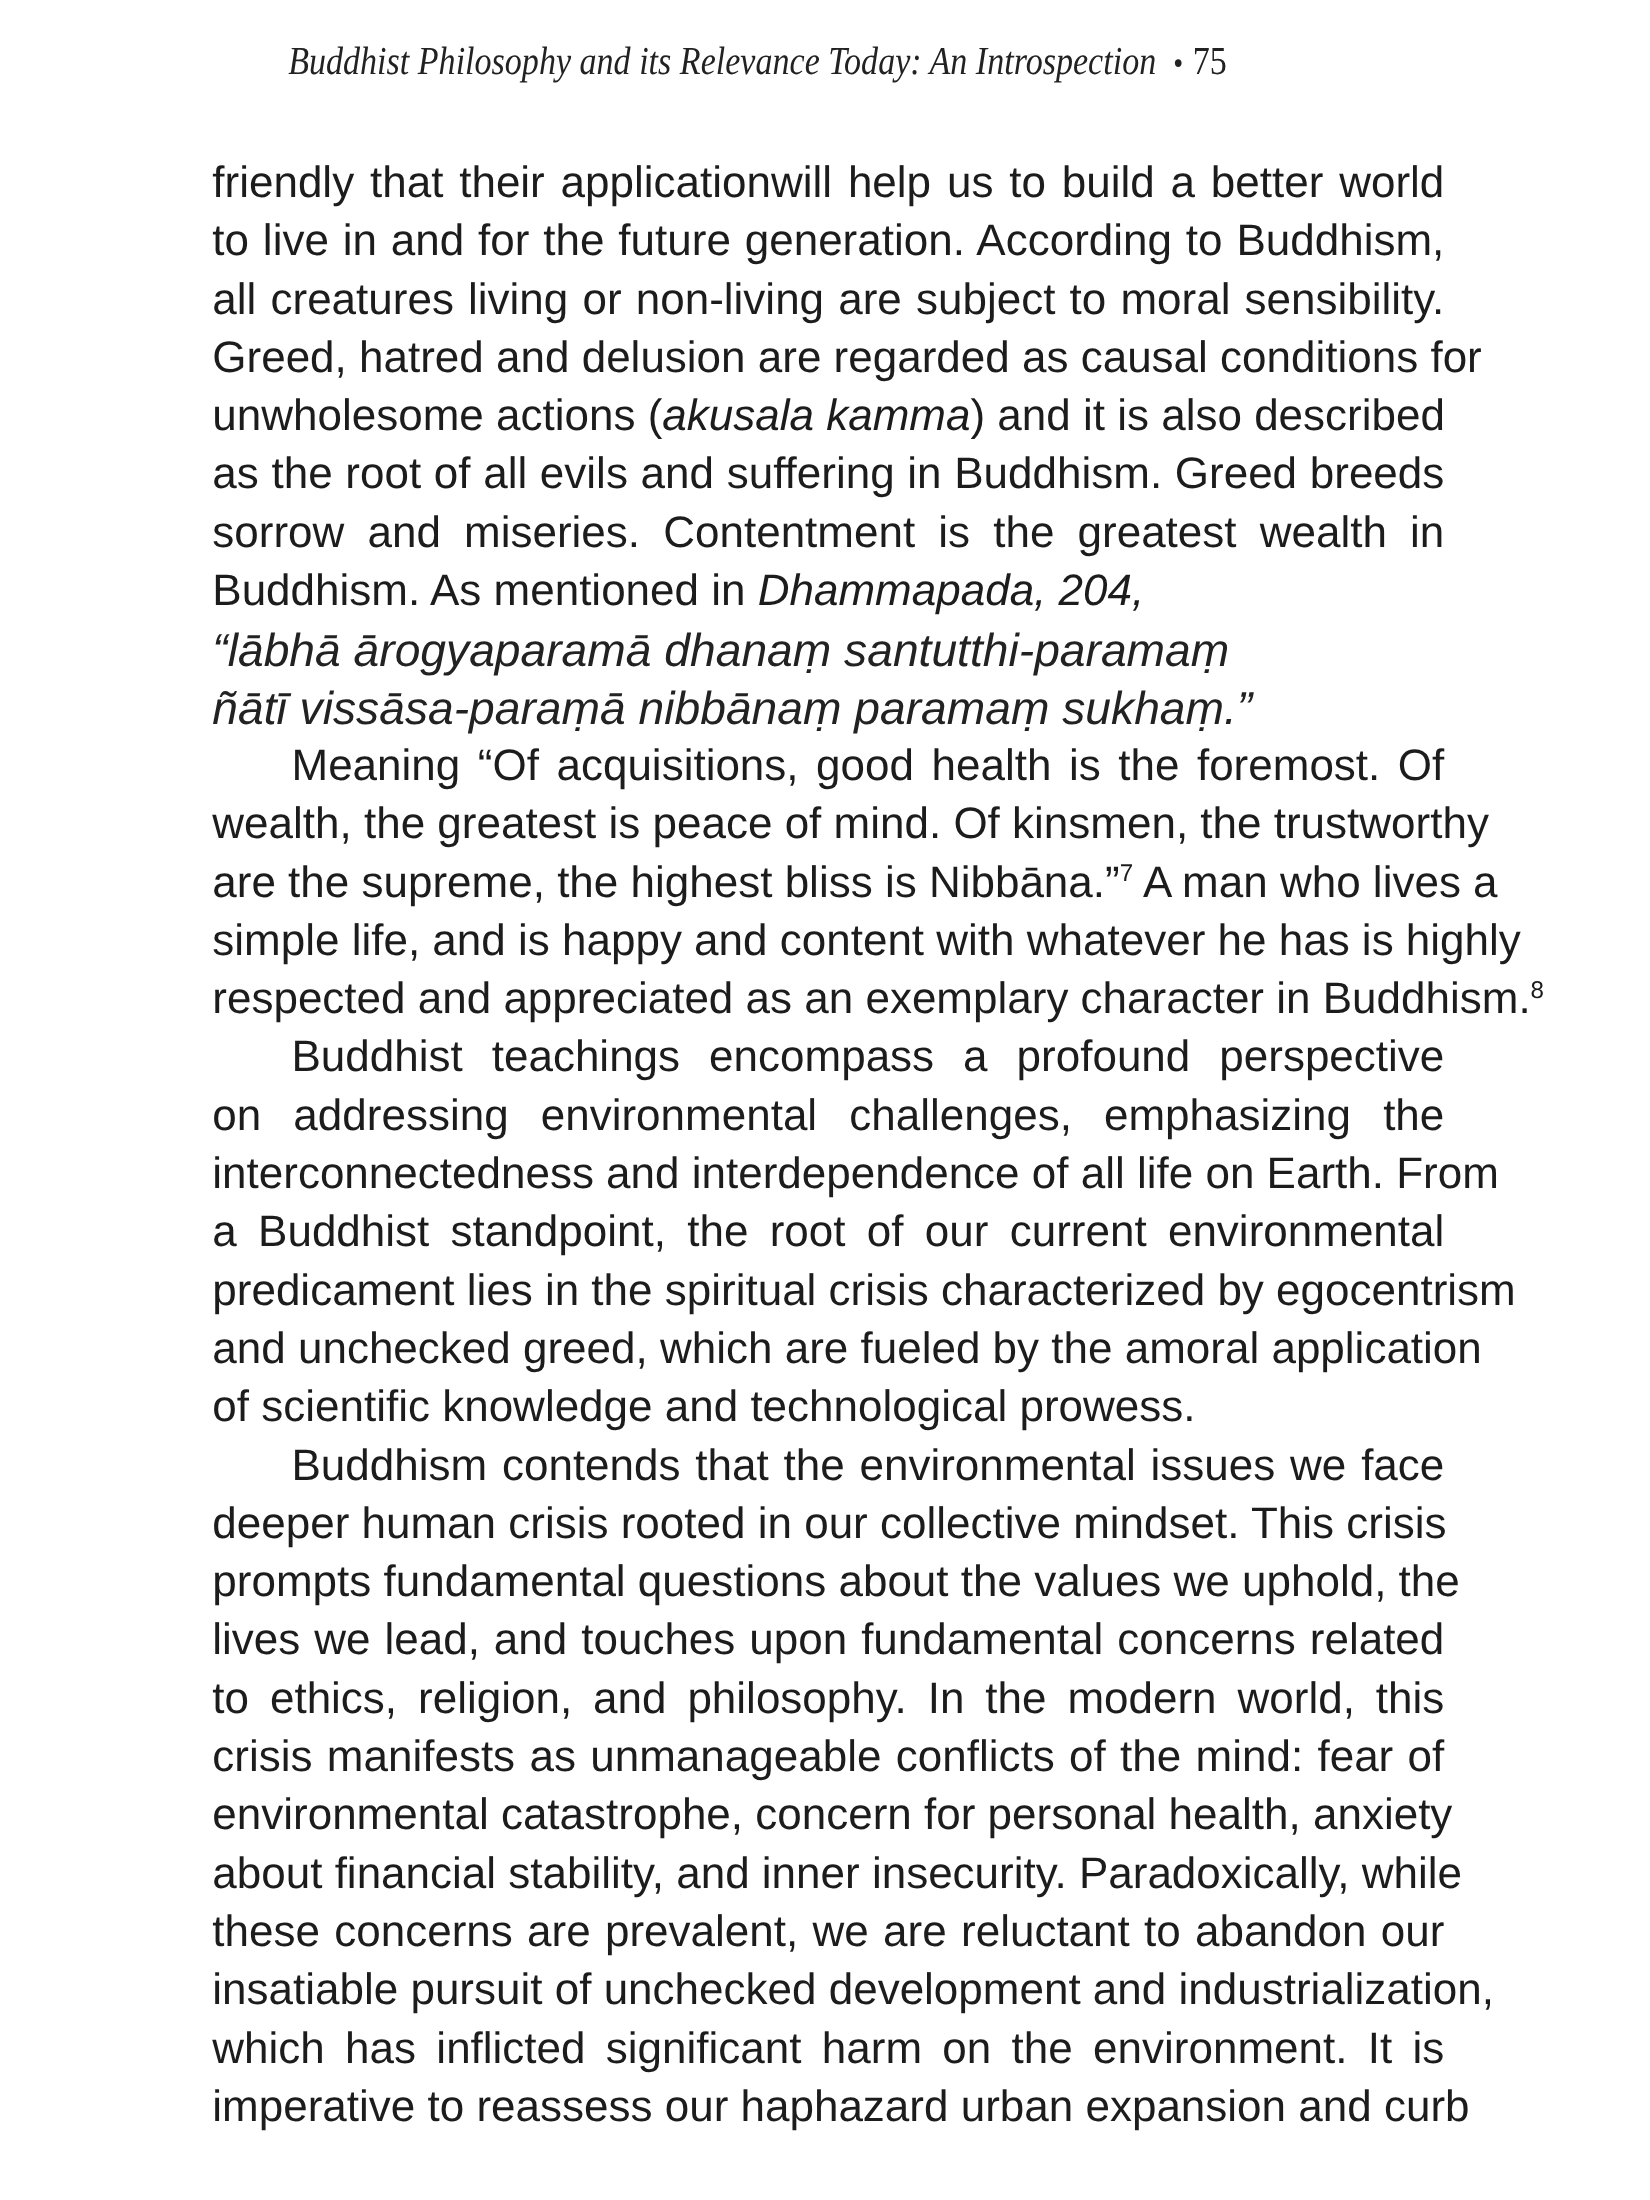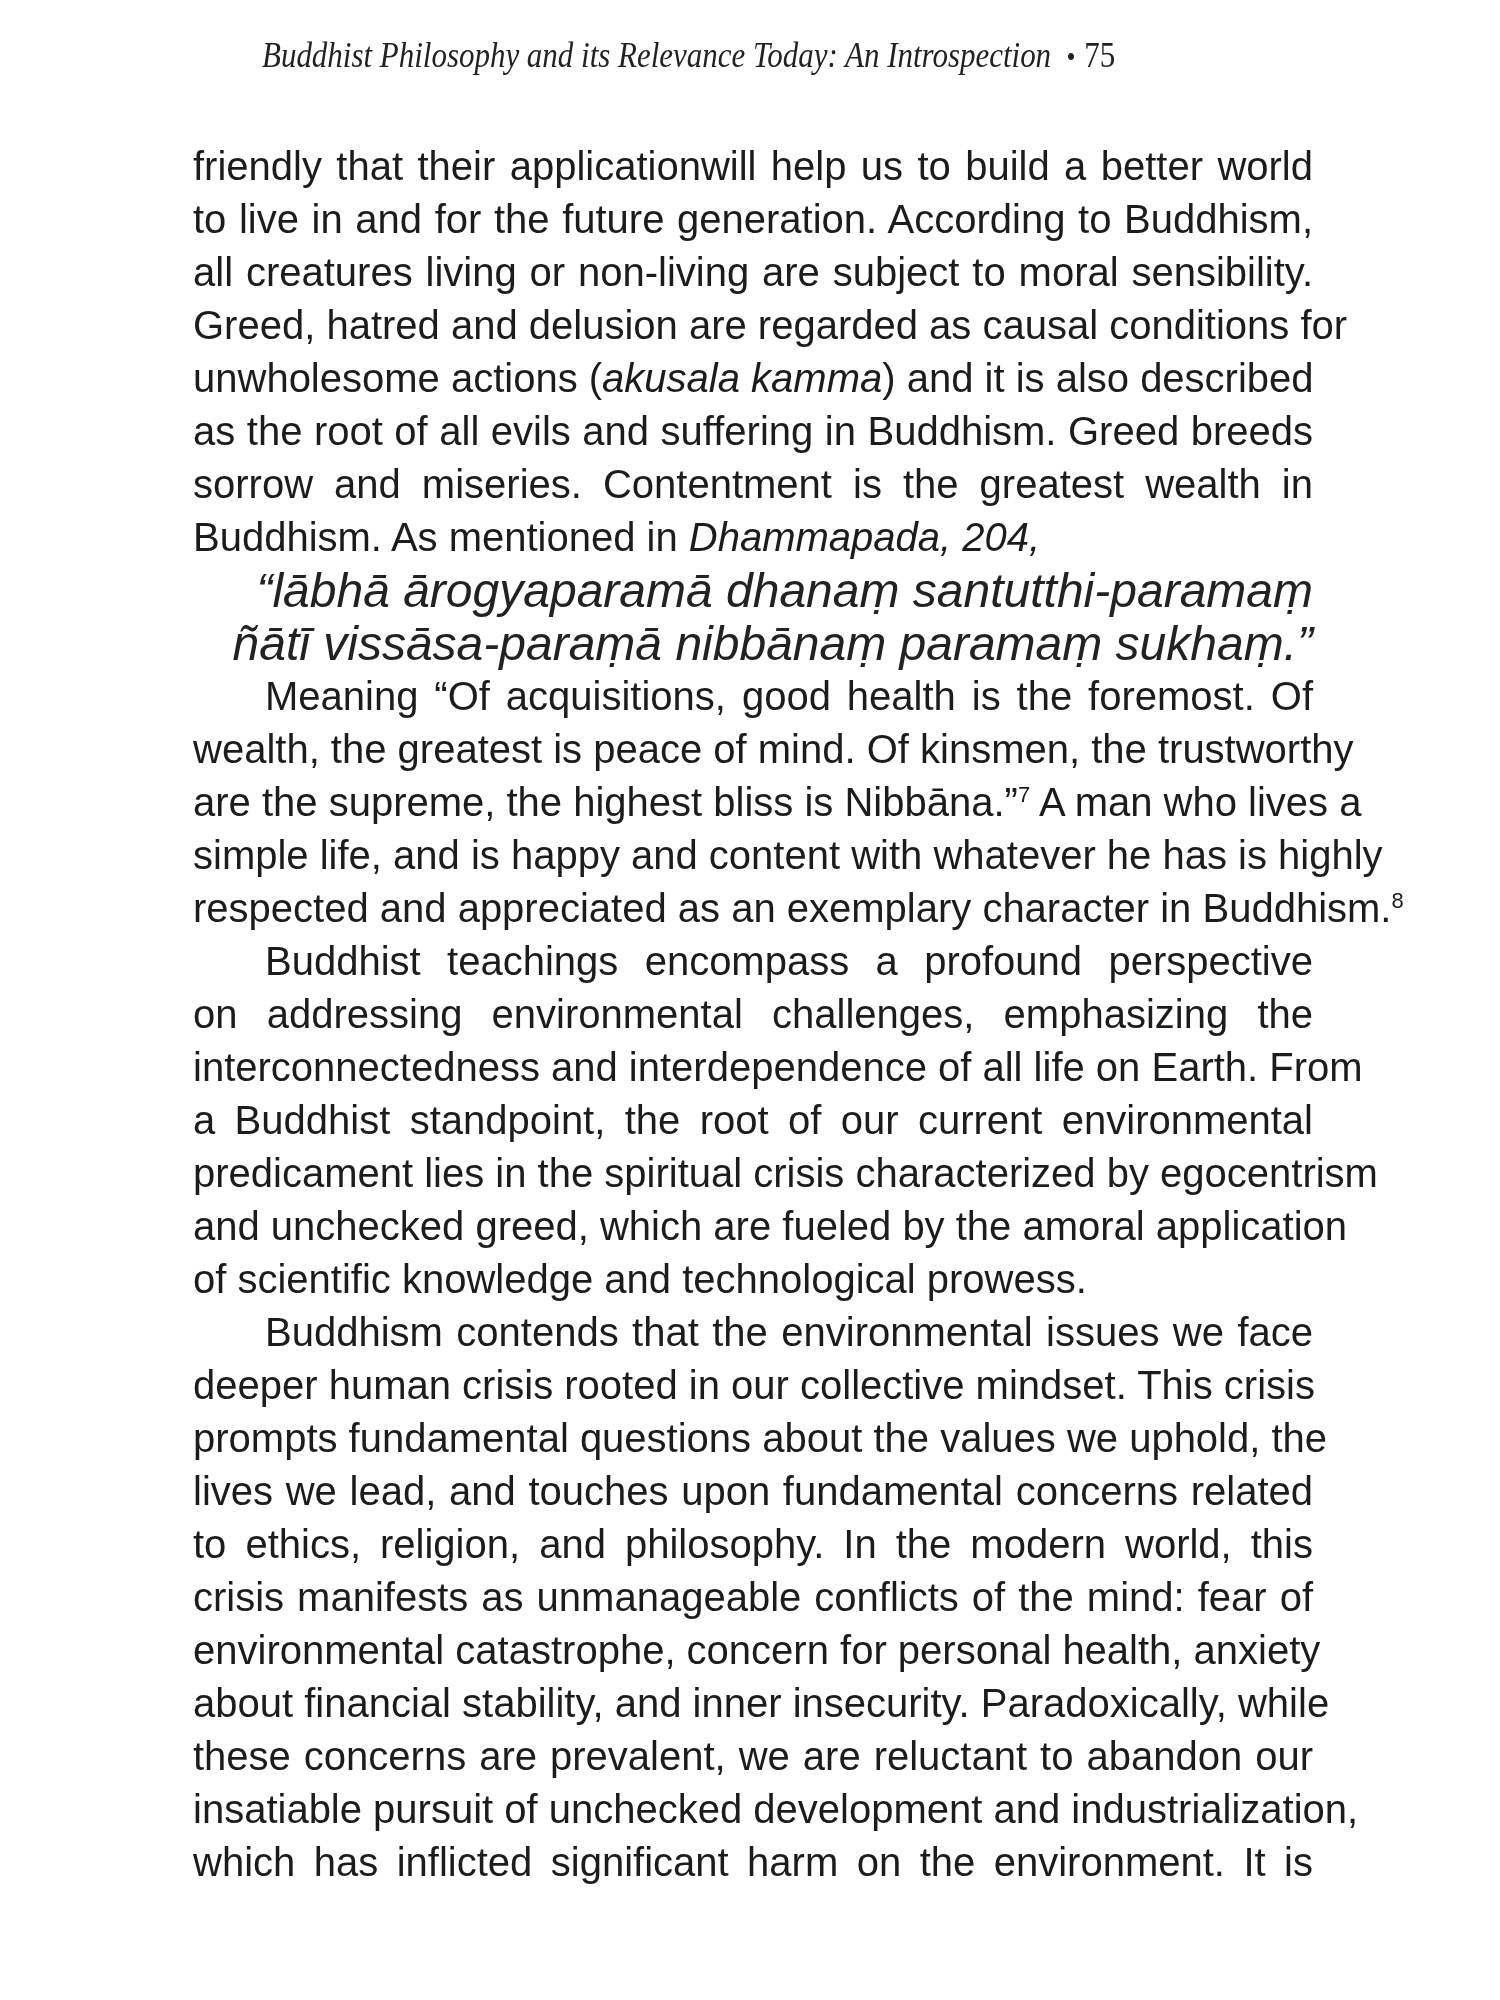--- a/index.html
+++ b/index.html
@@ -18,21 +18,21 @@
       font-family: Liberation Sans, sans-serif; font-size: 40px; color: #1c1c1c;
     }
     .line {
       height: 53px; line-height: 53px; white-space: nowrap; overflow: visible;
       text-align: justify; text-align-last: justify; display: block;
     }
     .line.last { text-align-last: left; }
     .line.indent { padding-left: 72px; }
     .quote-line {
       height: 53px; line-height: 53px; white-space: nowrap;
-      font-style: italic; text-align: right; font-size: 48px; color: #222;
+      font-style: italic; text-align: left; font-size: 42px; color: #222;
     }
     .quote-line.q1 { padding-left: 0px; }
     .quote-line.q2 { padding-left: 0px; }
     sup { font-size: 22px; line-height: 0; vertical-align: 14px; }
     em { font-style: italic; }
   </style>
 </head>
 <body>
 
 <div class="page">
@@ -82,16 +82,17 @@
       <span class="line">deeper human crisis rooted in our collective mindset. This crisis</span>
       <span class="line">prompts fundamental questions about the values we uphold, the</span>
       <span class="line">lives we lead, and touches upon fundamental concerns related</span>
       <span class="line">to ethics, religion, and philosophy. In the modern world, this</span>
       <span class="line">crisis manifests as unmanageable conflicts of the mind: fear of</span>
       <span class="line">environmental catastrophe, concern for personal health, anxiety</span>
       <span class="line">about financial stability, and inner insecurity. Paradoxically, while</span>
       <span class="line">these concerns are prevalent, we are reluctant to abandon our</span>
       <span class="line">insatiable pursuit of unchecked development and industrialization,</span>
       <span class="line">which has inflicted significant harm on the environment. It is</span>
+      <span class="line">imperative to reassess our haphazard urban expansion and curb</span>
     </div>
 
   </div>
 </div>
 
 </body></html>

